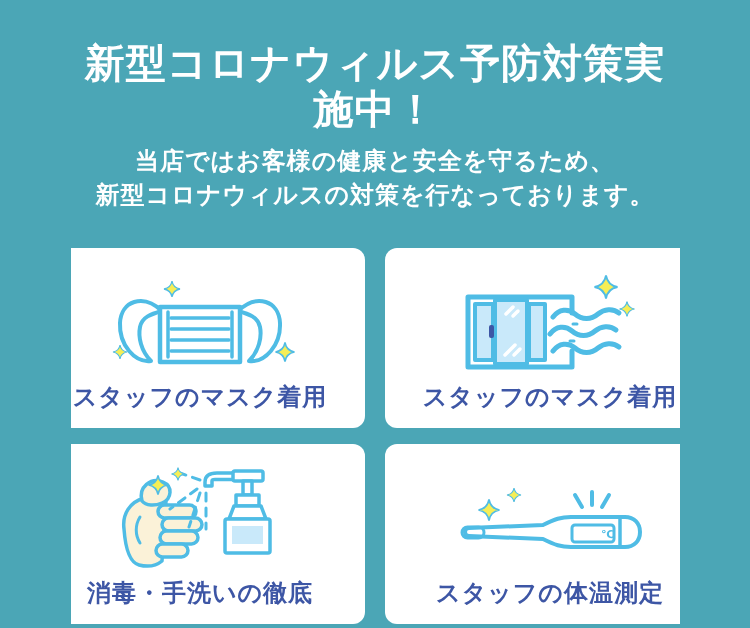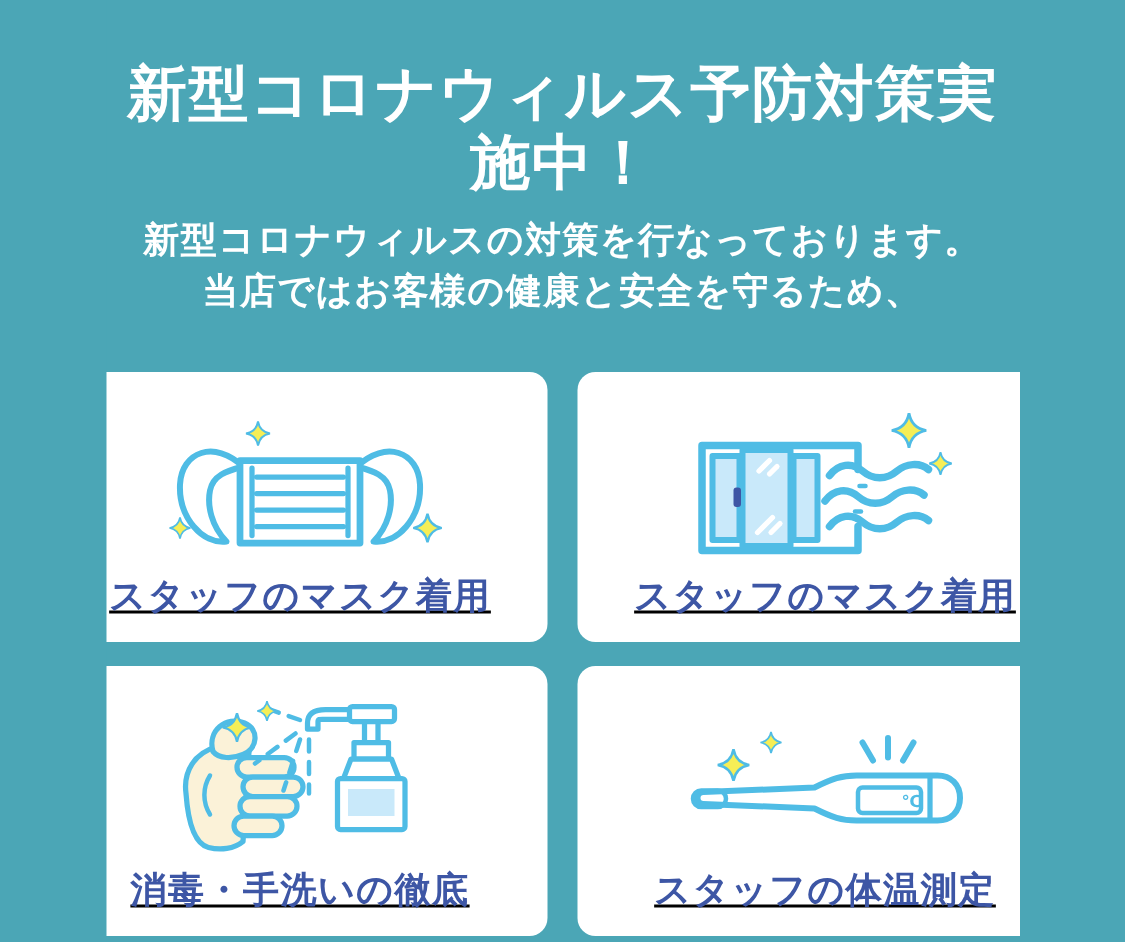--- a/index.html
+++ b/index.html
@@ -22,21 +22,21 @@
   .title{
     color:var(--heading-text);text-align:center;font-size:40px;font-weight:800;
     padding-top:40px;line-height:1.15;letter-spacing:1px;
   }
   .subtitle{
     color:var(--heading-text);text-align:center;font-size:24px;line-height:34px;
     margin-top:12px;font-weight:600;letter-spacing:1px;
   }
   .grid{
     display:grid;grid-template-columns:330px 330px;grid-template-rows:180px 180px;
-    column-gap:20px;row-gap:16px;justify-content:center;margin-top:36px;text-decoration:underline;
+    column-gap:20px;row-gap:16px;justify-content:center;margin-top:36px;
   }
   .card{
     background:var(--card-bg);border-radius:12px;
     display:flex;flex-direction:column;align-items:center;justify-content:space-between;
     padding:12px 6px 15px;
   }
   .icon-wrap{flex:1;display:flex;align-items:center;justify-content:center;}
   .card-label{
     font-size:24px;font-weight:bold;color:var(--label-text);
     letter-spacing:1px;white-space:nowrap;
@@ -56,22 +56,22 @@
 <svg width="0" height="0" aria-hidden="true">
   <defs>
     <path id="spark" d="M0,-10 Q1.5,-1.5 10,0 Q1.5,1.5 0,10 Q-1.5,1.5 -10,0 Q-1.5,-1.5 0,-10 Z"></path>
   </defs>
 </svg>
 
 <div class="poster">
 
   <div class="title">新型コロナウィルス予防対策実施中！</div>
   <div class="subtitle">
+    <div>当店ではお客様の健康と安全を守るため、</div>
     <div>新型コロナウィルスの対策を行なっております。</div>
-    <div>当店ではお客様の健康と安全を守るため、</div>
   </div>
 
   <div class="grid">
 
     <div class="card">
       <div class="icon-wrap">
         <svg width="190" height="88" viewBox="0 0 190 88">
           <g>
             <path class="st fw" stroke-width="4" d="M57,34 C38,16 16,24 15,46 C14,68 30,86 46,84 C36,74 33,60 35,50 C37,40 46,37 57,34 Z"></path>
             <path class="st fw" stroke-width="4" d="M133,34 C152,16 174,24 175,46 C176,68 160,86 144,84 C154,74 157,60 155,50 C153,40 144,37 133,34 Z"></path>

